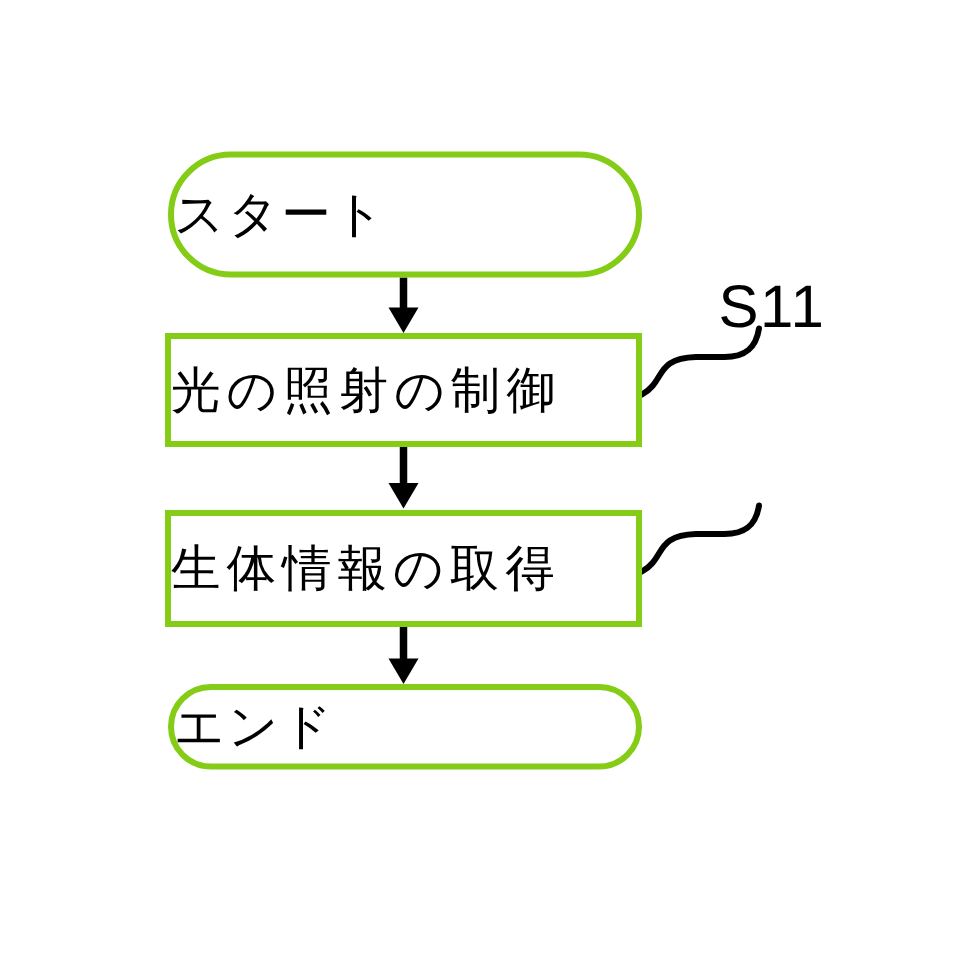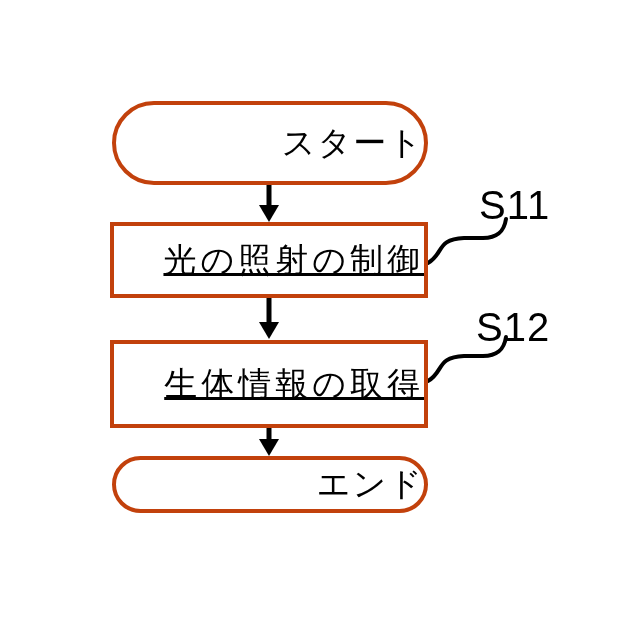--- a/index.html
+++ b/index.html
@@ -19,42 +19,41 @@
   .overlay {
     position: absolute;
     left: 0;
     top: 0;
     width: 640px;
     height: 640px;
   }
   .node {
     position: absolute;
     box-sizing: border-box;
-    border: 4px solid #c2410c;
+    border: 4px solid #84cc16;
     background: #ffffff;
     display: flex;
     align-items: center;
-    justify-content: flex-end;
+    justify-content: flex-start;
     text-align: center;
   }
   .terminal {
     left: 112px;
     width: 316px;
     border-radius: 42px;
   }
   .terminal-start { top: 101px; height: 84px; }
   .terminal-end   { top: 456px; height: 57px; }
   .process {
     left: 110px;
     width: 318px;
     border-radius: 0;
-    text-decoration: underline;
   }
   .process-1 { top: 222px; height: 76px; }
-  .process-2 { top: 340px; height: 88px; }
+  .process-2 { top: 340px; height: 78px; }
   .node-label {
     font-size: 33px;
     font-weight: 500;
     letter-spacing: 2px;
     white-space: nowrap;
   }
   .process .node-label {
     letter-spacing: 4px;
   }
   .step-label {
@@ -104,15 +103,14 @@
 
   <div class="node process process-2">
     <span class="node-label">生体情報の取得</span>
   </div>
 
   <div class="node terminal terminal-end">
     <span class="node-label">エンド</span>
   </div>
 
   <div class="step-label step-label-s11">S11</div>
-  <div class="step-label step-label-s12">S12</div>
 
 </div>
 
 </body></html>

